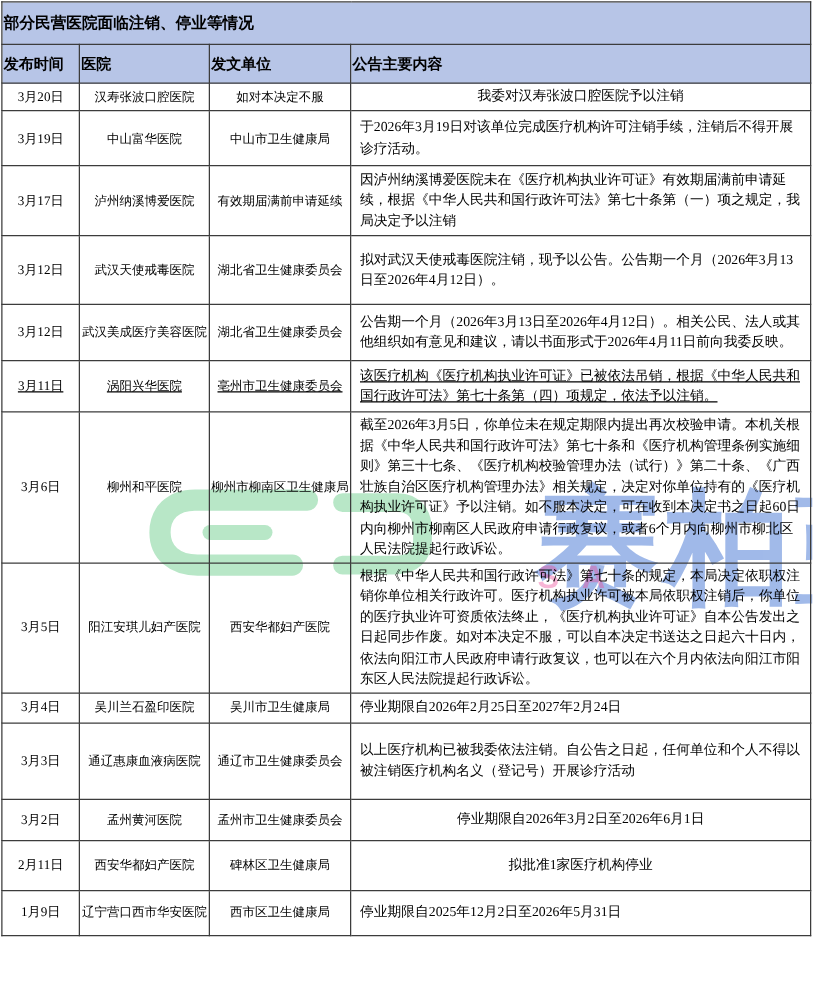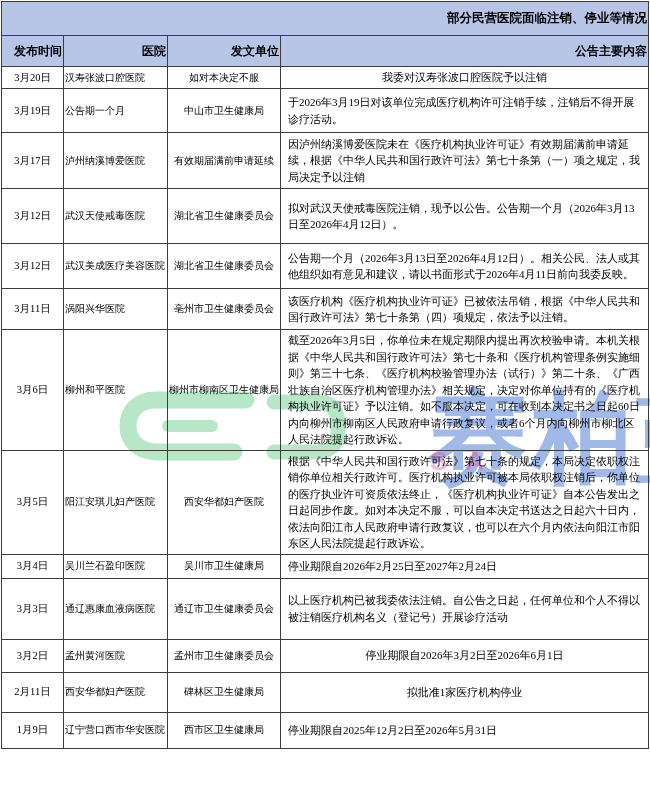--- a/index.html
+++ b/index.html
@@ -11,39 +11,39 @@
   .wm-logo{position:absolute;left:116px;top:386px;opacity:.55;}
   .wm-text{position:absolute;left:428px;top:372px;font-size:100px;font-weight:bold;
            color:#2f66cf;opacity:.45;white-space:nowrap;letter-spacing:4px;
            font-family:"Liberation Sans","DejaVu Sans",sans-serif;}
   .wm-latin{position:absolute;left:430px;top:446px;font-size:26px;font-weight:bold;
             color:#ec4899;opacity:.4;letter-spacing:18px;
             font-family:"Liberation Sans","DejaVu Sans",sans-serif;}
 
   table{position:relative;z-index:1;width:648px;border-collapse:collapse;table-layout:fixed;}
   th,td{border:1px solid #3c3c3c;vertical-align:middle;word-break:break-all;}
-  thead th{background:#b7c5e7;font-weight:bold;text-align:right;}
+  thead th{background:#b7c5e7;font-weight:bold;text-align:left;}
   .title-row th{height:31px;font-size:12.5px;}
   .head-row th{height:28px;font-size:12px;}
   col.c1{width:62px;}  col.c2{width:104px;}  col.c3{width:113px;}
 
   td{background:transparent;}
   td.c-date{font-size:10.5px;text-align:center;padding:1px;}
-  td.c-hosp{font-size:10px;text-align:left;padding:1px;}
+  td.c-hosp{font-size:10px;text-align:center;padding:1px;}
   td.c-issuer{font-size:10px;text-align:center;padding:1px;}
   td.c-content{font-size:11px;line-height:1.5;padding:2px 7px;}
   td.c-content.center{text-align:center;font-family:Liberation Serif, serif;}
   td.c-content.left{text-align:left;margin-top:12px;}
 
   tbody tr:nth-child(1){height:22px;}
   tbody tr:nth-child(2){height:44px;}
   tbody tr:nth-child(3){height:56px;}
   tbody tr:nth-child(4){height:55px;}
   tbody tr:nth-child(5){height:45px;}
-  tbody tr:nth-child(6){height:41px;}
+  tbody tr:nth-child(6){height:41px;text-decoration:underline;}
   tbody tr:nth-child(7){height:119px;}
   tbody tr:nth-child(8){height:76px;}
   tbody tr:nth-child(9){height:24px;}
   tbody tr:nth-child(10){height:61px;}
   tbody tr:nth-child(11){height:33px;}
   tbody tr:nth-child(12){height:40px;}
   tbody tr:nth-child(13){height:36px;}
   tbody tr:nth-child(14){height:32px;}
   tbody tr:nth-child(15){height:33px;}
 </style>
@@ -82,21 +82,21 @@
     </thead>
     <tbody id="rows">
         <tr>
     <td class="c-date">3月20日</td>
     <td class="c-hosp">汉寿张波口腔医院</td>
     <td class="c-issuer">如对本决定不服</td>
     <td class="c-content center">我委对汉寿张波口腔医院予以注销</td>
   </tr>
         <tr>
     <td class="c-date">3月19日</td>
-    <td class="c-hosp">公告期一个月</td>
+    <td class="c-hosp">中山富华医院</td>
     <td class="c-issuer">中山市卫生健康局</td>
     <td class="c-content left">于2026年3月19日对该单位完成医疗机构许可注销手续，注销后不得开展诊疗活动。</td>
   </tr>
         <tr>
     <td class="c-date">3月17日</td>
     <td class="c-hosp">泸州纳溪博爱医院</td>
     <td class="c-issuer">有效期届满前申请延续</td>
     <td class="c-content left">因泸州纳溪博爱医院未在《医疗机构执业许可证》有效期届满前申请延续，根据《中华人民共和国行政许可法》第七十条第（一）项之规定，我局决定予以注销</td>
   </tr>
         <tr>

